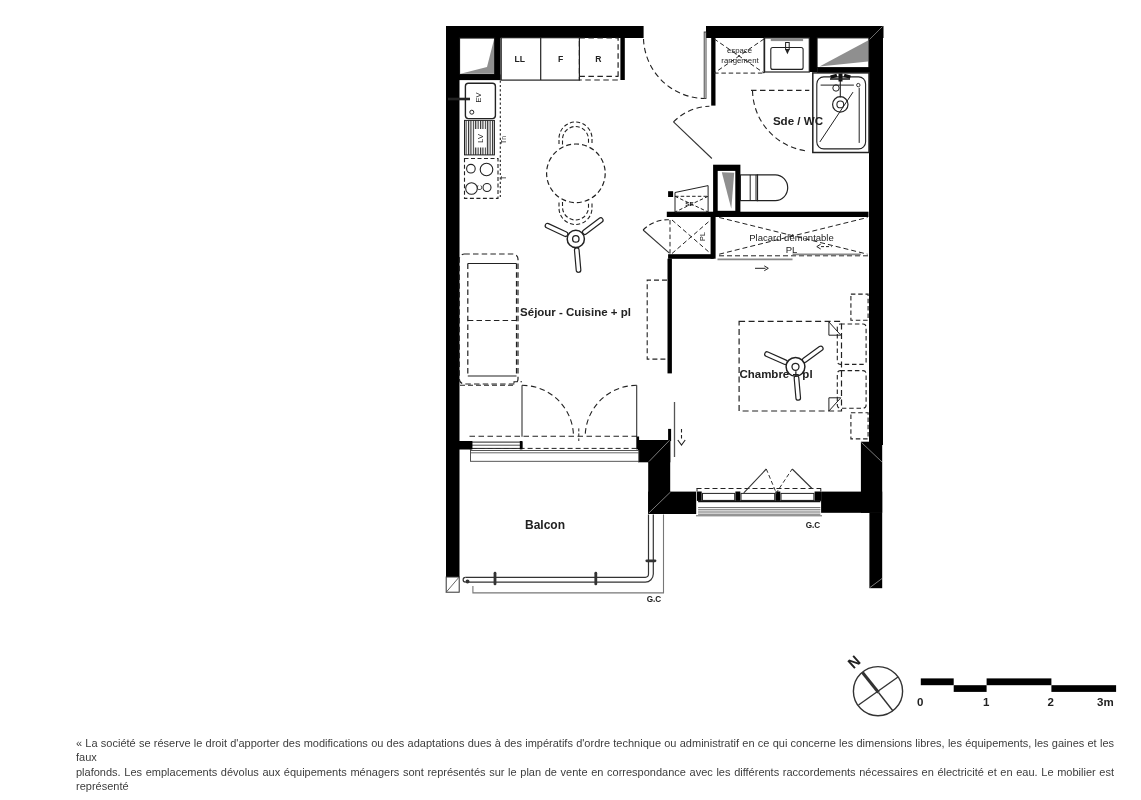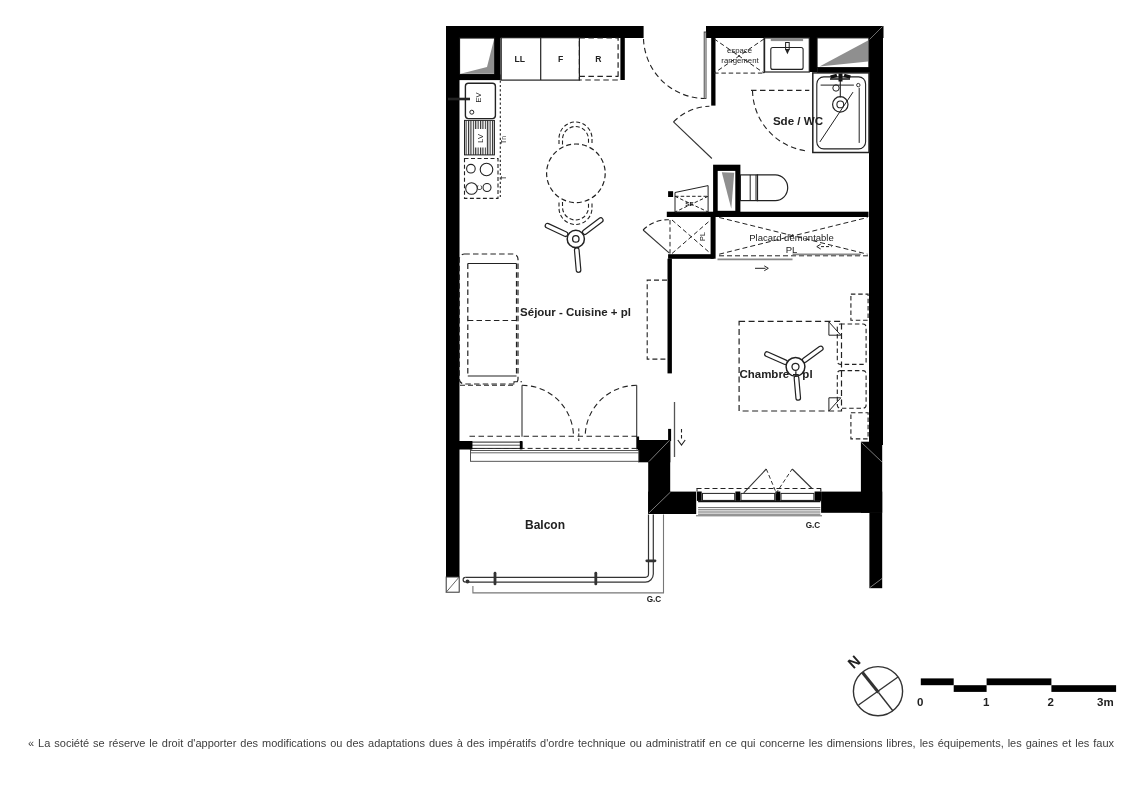--- a/index.html
+++ b/index.html
@@ -1,18 +1,18 @@
 <!DOCTYPE html>
 <html><head>
 <meta charset="utf-8">
 <style>
 html,body{margin:0;padding:0;background:#fff;width:1141px;height:800px;font-family:"Liberation Sans",sans-serif;}
 .plan{position:absolute;left:0;top:0;}
 .footer{position:absolute;left:28px;top:736px;width:1086px;font-size:11px;line-height:14.4px;color:#3d3d3d;}
-.j{text-align:justify;text-align-last:justify;}
+.j{text-align:justify;text-align-last:justify;margin-left:48px;}
 svg text{fill:#222;}
 </style>
 </head>
 <body>
 <svg class="plan" width="1141" height="800" viewBox="0 0 1141 800">
 <defs>
 <pattern id="hatch" width="2.4" height="4" patternUnits="userSpaceOnUse">
         <rect width="1.1" height="4" fill="#2a2a2a"></rect>
       </pattern>
 </defs>
@@ -414,13 +414,14 @@
         <text x="917" y="706">0</text>
         <text x="983" y="706">1</text>
         <text x="1047.5" y="706">2</text>
         <text x="1097" y="706">3m</text>
       </g>
 </g>
 </svg>
 
 <div class="footer">
 <div class="j">« La société se réserve le droit d'apporter des modifications ou des adaptations dues à des impératifs d'ordre technique ou administratif en ce qui concerne les dimensions libres, les équipements, les gaines et les faux</div>
+<div class="j">plafonds. Les emplacements dévolus aux équipements ménagers sont représentés sur le plan de vente en correspondance avec les différents raccordements nécessaires en électricité et en eau. Le mobilier est représenté</div>
 </div>
 
 </body></html>

